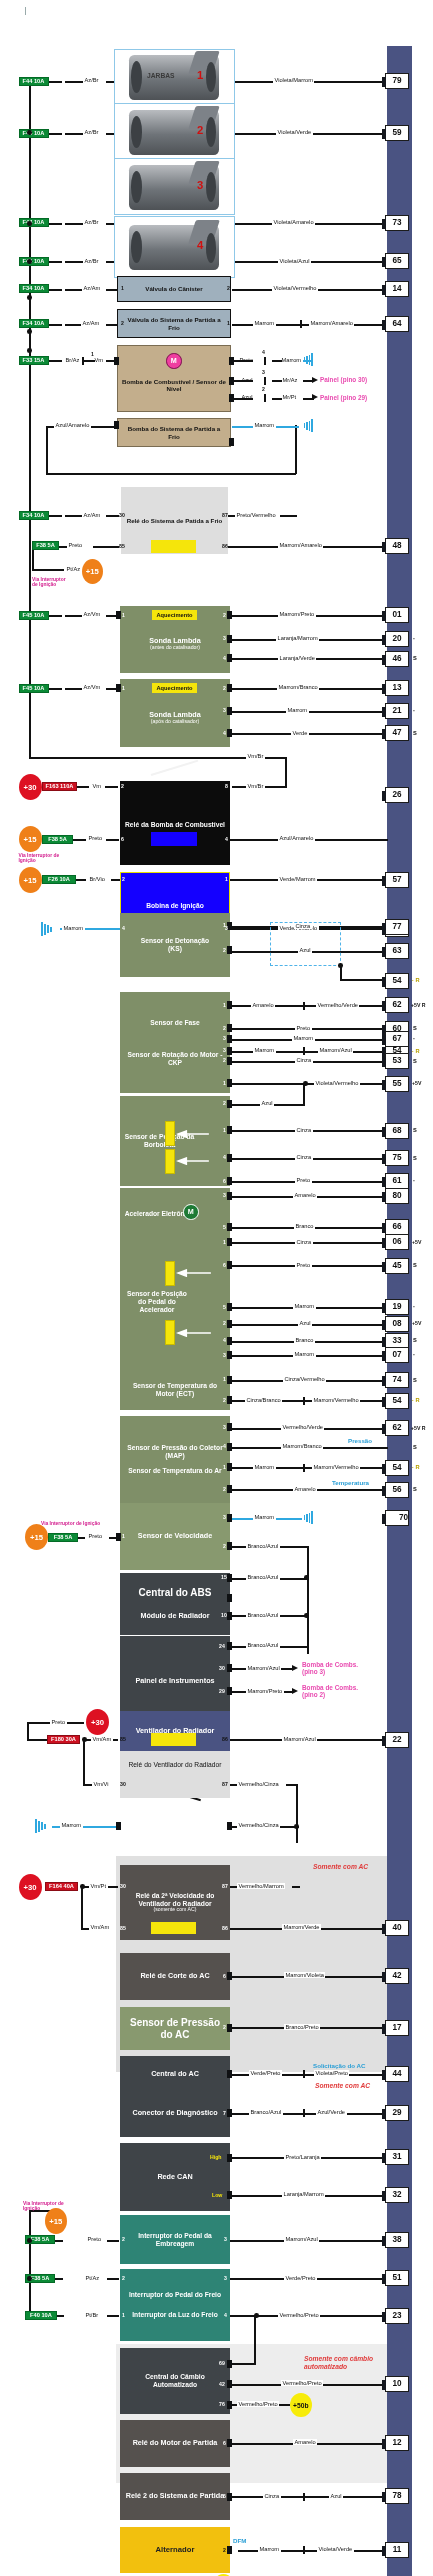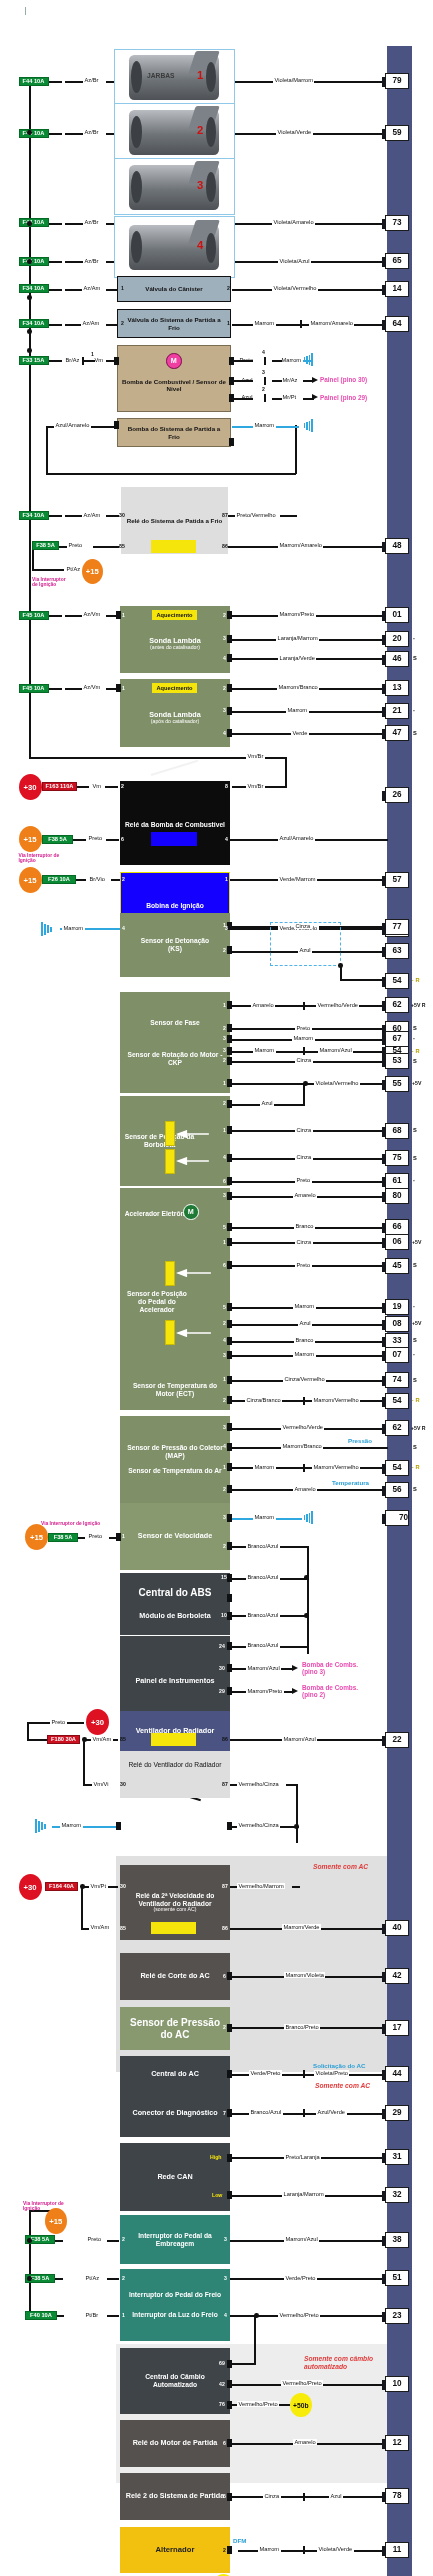--- a/index.html
+++ b/index.html
@@ -903,21 +903,21 @@
     <span class="lbl" style="font-size:10px;">Central do ABS</span>
   </div>
   <div class="nub nub-r" style="left:227px;top:1574px;"></div>
   <div class="nub nub-r" style="left:227px;top:1594px;"></div>
   <span class="pnum" style="left:221px;top:1574px;">15</span>
   <div class="w wh" style="left:230px;top:1578px;width:78px;"></div>
   <span class="wlabel" style="left:246px;top:1574px;">Branco/Azul</span>
   <div class="node" style="left:304px;top:1575px;"></div>
 
   <div class="comp c-dark" style="left:120px;top:1597px;width:110px;height:38px;">
-    <span class="lbl" style="font-size:7.2px;">Módulo de Borboleta</span>
+    <span class="lbl" style="font-size:7.2px;">Módulo de Radiador</span>
   </div>
   <div class="nub nub-r" style="left:227px;top:1612px;"></div>
   <span class="pnum" style="left:221px;top:1612px;">10</span>
   <div class="w wh" style="left:230px;top:1615px;width:78px;"></div>
   <span class="wlabel" style="left:246px;top:1612px;">Branco/Azul</span>
   <div class="node" style="left:304px;top:1613px;"></div>
 
   <div class="comp c-dark" style="left:120px;top:1636px;width:110px;height:90px;">
     <span class="lbl" style="font-size:7.2px;">Painel de Instrumentos</span>
   </div>

